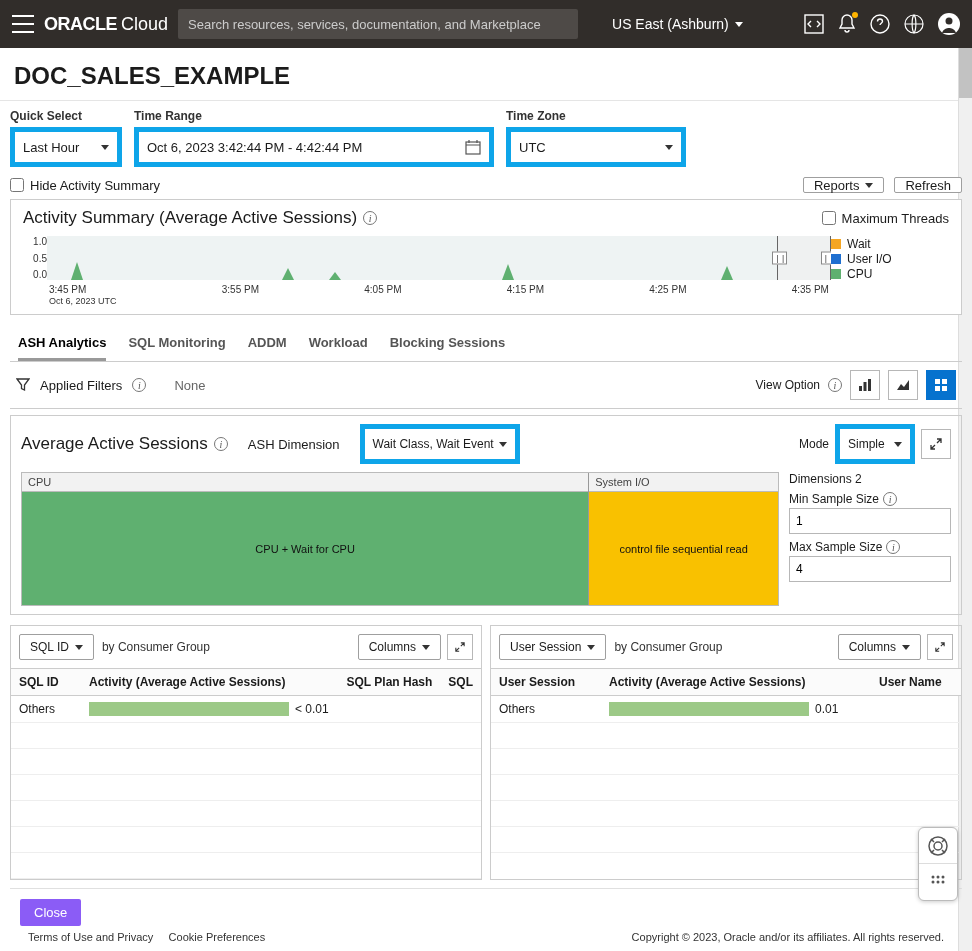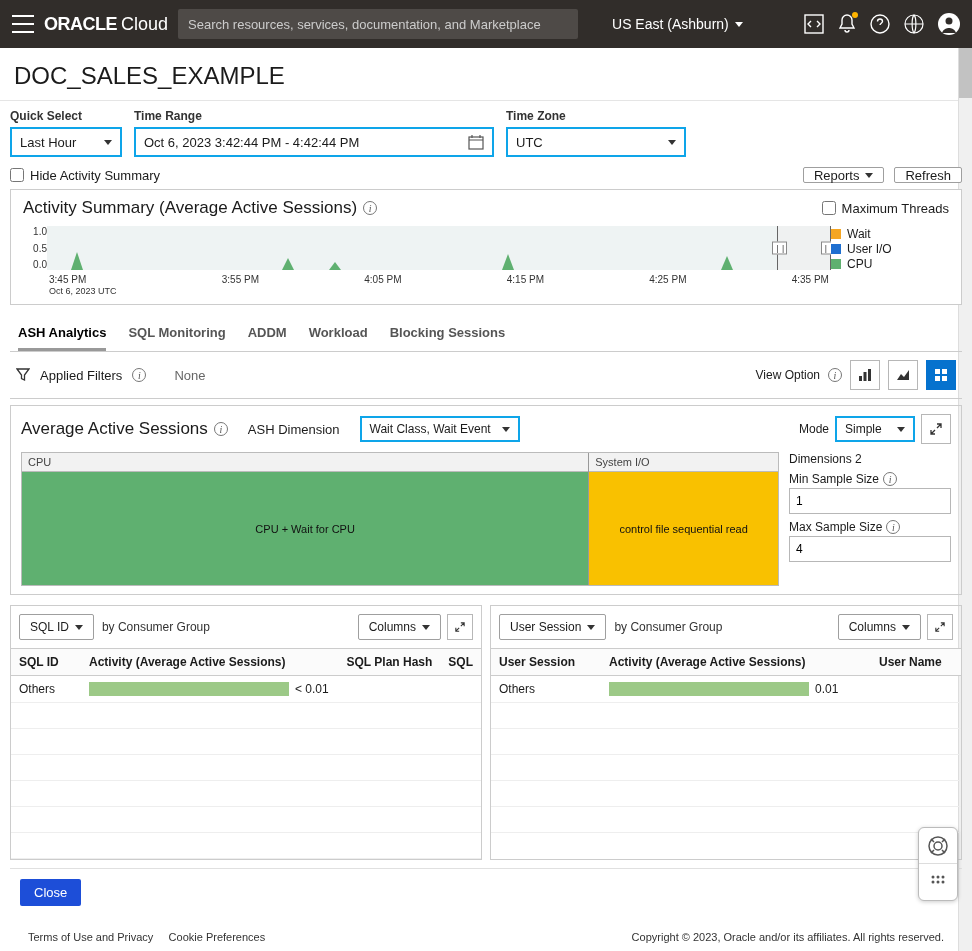--- a/index.html
+++ b/index.html
@@ -12,28 +12,28 @@
   .brand strong { font-weight: 700; letter-spacing: -0.5px;}
   .searchbox { background:#4e4a47; height:30px; flex:0 0 400px; border-radius:2px; display:flex; align-items:center; padding:0 10px; }
   .searchbox input { background:transparent; border:0; color:#ddd; font-size:13px; width:100%; outline:none; }
   .searchbox input::placeholder { color:#ccc; }
   .region { color:#fff; font-size:14px; margin-left: 24px; display:flex; align-items:center; gap:6px; }
   .topbar-right { margin-left:auto; display:flex; align-items:center; gap:14px; }
   .topicon { color:#fff; cursor:pointer; position:relative; }
   .bell-dot { position:absolute; top:-2px; right:-2px; width:6px; height:6px; background:#ffb400; border-radius:50%; }
   
   
-  .page-title { font-size: 24px; font-weight: 400; padding: 14px 14px 10px; border-bottom: 1px solid #e5e5e5; }
+  .page-title { font-size: 24px; font-weight: 700; padding: 14px 14px 10px; border-bottom: 1px solid #e5e5e5; }
   
   .content { padding: 8px 10px 0 10px; height: 838px; overflow-y:auto; position:relative;}
   
   .filters-row { display:flex; gap:12px; align-items:flex-end; margin-bottom:10px;}
   .filter-group { display:flex; flex-direction:column; gap:4px; }
   .filter-label { font-size:12px; font-weight:700; color:#333; }
-  .select-box { border:2px solid #0ea5e9; background:#fff; height:30px; display:flex; align-items:center; justify-content:space-between; padding:0 8px; font-size:13px; }
+  .select-box { border:5px solid #0ea5e9; background:#fff; height:30px; display:flex; align-items:center; justify-content:space-between; padding:15px 8px; font-size:13px; }
   .qs { width:112px; }
   .tr { width:360px; }
   .tz { width:180px; }
   .cal-icon { margin-left:6px; }
   
   .row2 { display:flex; align-items:center; justify-content:space-between; margin-bottom:6px;}
   .chk { display:flex; align-items:center; gap:6px; font-size:13px; }
   .chk input { width:14px; height:14px; }
   .btns-right { display:flex; gap:10px; }
   .btn { border:1px solid #9f9f9f; background:#fff; height:16px; padding:0 10px; font-size:13px; display:flex; align-items:center; gap:6px; cursor:pointer; border-radius:2px;}
@@ -92,21 +92,21 @@
   .sub { font-size:12px; color:#333;}
   table { width:100%; border-collapse:collapse; font-size:12px;}
   th { text-align:left; font-weight:700; padding:6px 8px; border-top:1px solid #ccc; border-bottom:1px solid #ccc; background:#fbfbfb; white-space:nowrap;}
   td { padding:6px 8px; border-bottom:1px solid #eee; vertical-align:middle;}
   .bar-cell { display:flex; align-items:center; gap:6px;}
   .hbar { height:14px; }
   .empty-row td { height:26px; }
   a.link { color:#0572ce; text-decoration:underline; }
   
   .close-bar { border-top:1px solid #e0e0e0; padding:10px; margin-top:8px;}
-  .close-btn { background:#1d4ed8; color:#fff; border:0; padding:6px 14px; font-size:13px; cursor:pointer; border-radius:2px;}
+  .close-btn { background:#8b5cf6; color:#fff; border:0; padding:6px 14px; font-size:13px; cursor:pointer; border-radius:2px;}
   
   .footer { position:absolute; bottom:0; left:0; right:0; display:flex; justify-content:space-between; font-size:11px; padding:8px 28px; color:#333; border-top:1px solid transparent;}
   .footer a { color:#333; text-decoration:none; }
   
   .floater { position:absolute; right:14px; bottom:50px; width:40px; border:1px solid #bbb; border-radius:6px; background:#fff; box-shadow:0 1px 4px rgba(0,0,0,0.2);}
   .floater div { height:36px; display:flex; align-items:center; justify-content:center; }
   .floater div:first-child { border-bottom:1px solid #ddd;}
   
   .scroll-hint { position:absolute; right:0; top:48px; bottom:0; width:14px; background:#f0f0f0; border-left:1px solid #ddd;}
   .scroll-thumb { position:absolute; top:0; width:100%; height:50px; background:#c2c2c2;}

